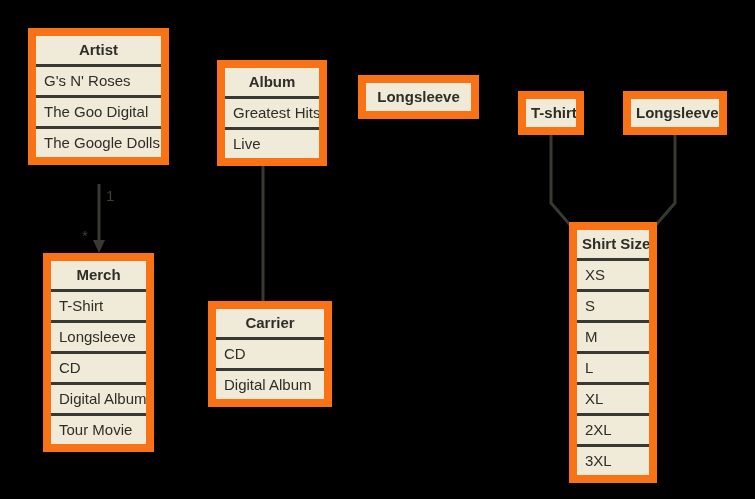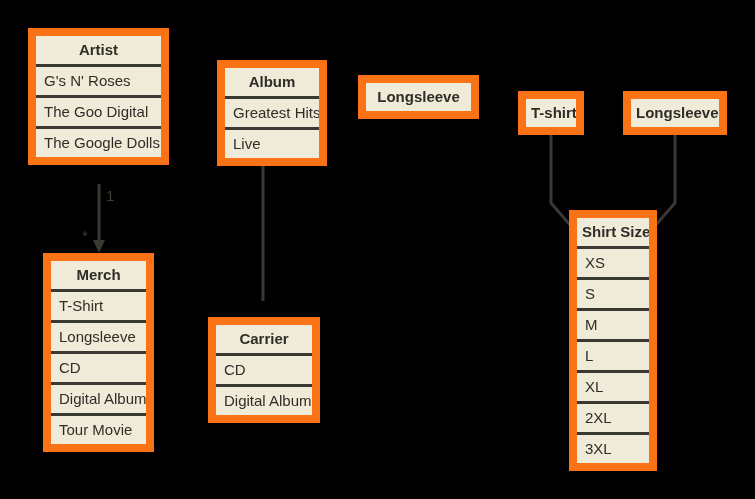--- a/index.html
+++ b/index.html
@@ -102,27 +102,27 @@
 
   <div class="entity" style="left:43px; top:253px; width:111px;">
     <div class="cell hdr">Merch</div>
     <div class="cell">T-Shirt</div>
     <div class="cell">Longsleeve</div>
     <div class="cell">CD</div>
     <div class="cell">Digital Album</div>
     <div class="cell">Tour Movie</div>
   </div>
 
-  <div class="entity" style="left:208px; top:317px; width:112px;">
+  <div class="entity" style="left:208px; top:301px; width:124px;">
     <div class="cell hdr">Carrier</div>
     <div class="cell">CD</div>
     <div class="cell">Digital Album</div>
   </div>
 
-  <div class="entity" style="left:569px; top:210px; width:88px;">
+  <div class="entity" style="left:569px; top:222px; width:88px;">
     <div class="cell hdr">Shirt Size</div>
     <div class="cell">XS</div>
     <div class="cell">S</div>
     <div class="cell">M</div>
     <div class="cell">L</div>
     <div class="cell">XL</div>
     <div class="cell">2XL</div>
     <div class="cell">3XL</div>
   </div>
 

